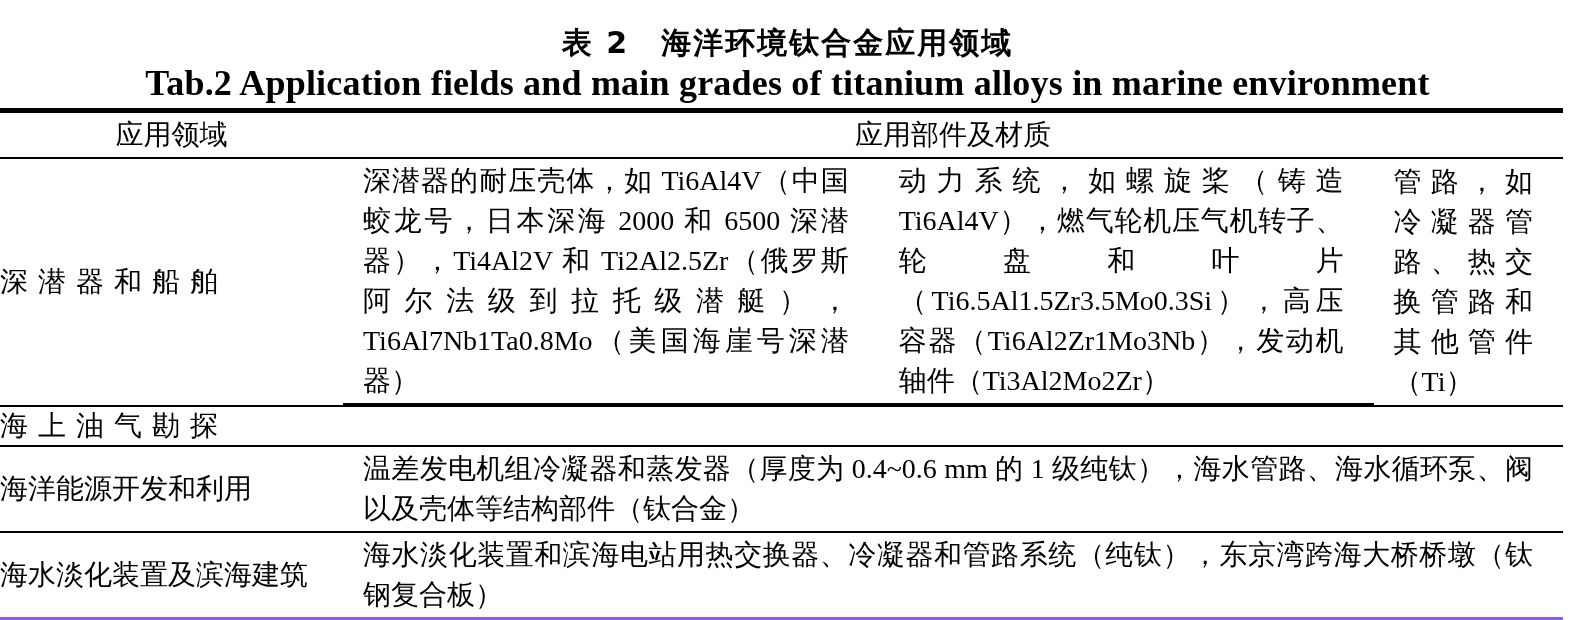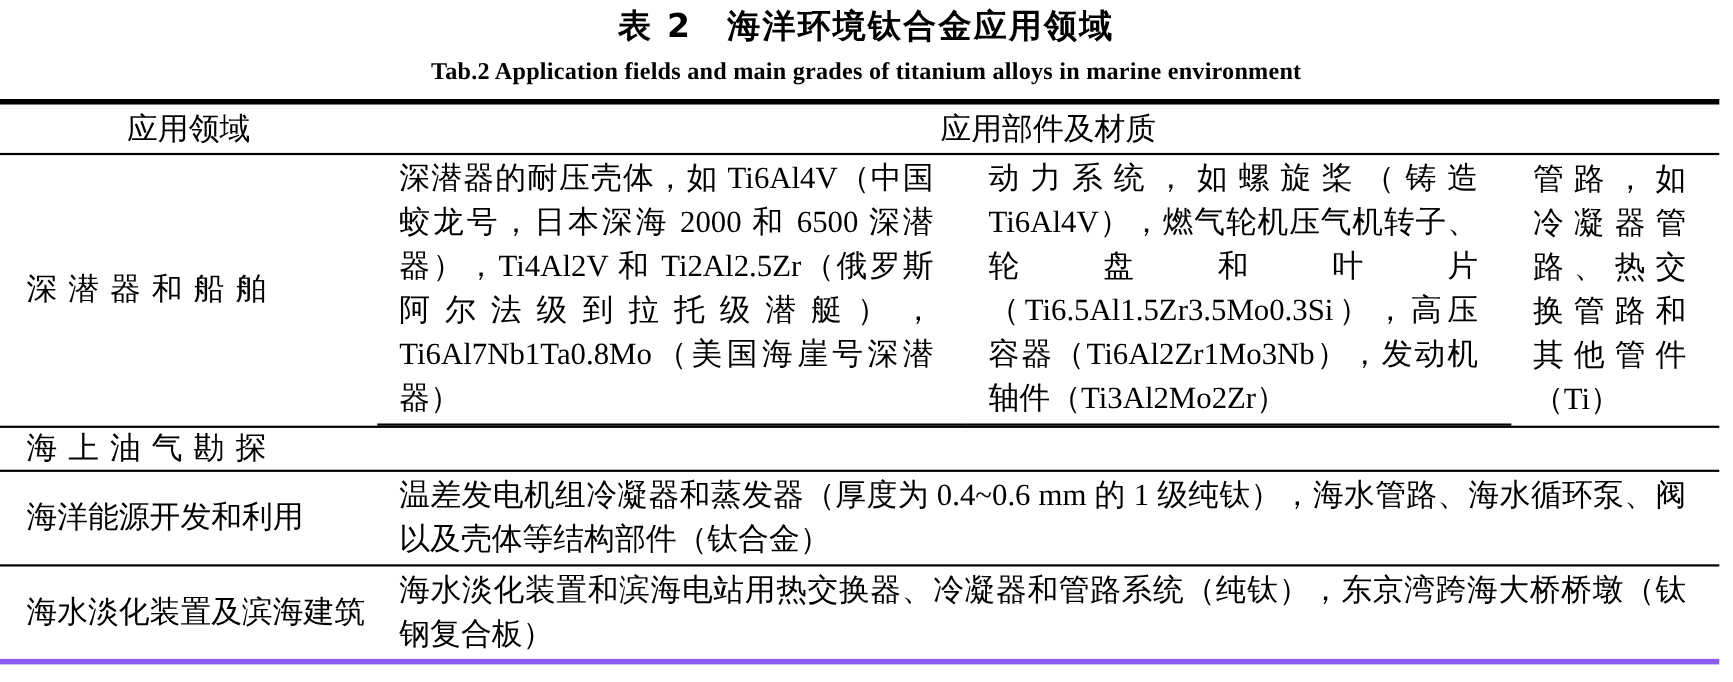--- a/index.html
+++ b/index.html
@@ -7,32 +7,32 @@
     width: 1575px; height: 620px;
     background: #ffffff;
     overflow: hidden;
     font-family: "Liberation Serif", "DejaVu Serif", serif;
     color: #000000;
   }
   .page { width: 1575px; height: 620px; position: relative; }
 
   
   .caption-zh {
-    padding-top: 6px;
+    padding-top: 24px;
     text-align: center;
     font-family: "DejaVu Sans", "Liberation Sans", sans-serif;
     font-weight: bold;
     font-size: 30px;
     line-height: 38px;
     letter-spacing: 2px;
   }
   .caption-en {
     text-align: center;
     font-weight: bold;
-    font-size: 22px;
+    font-size: 36px;
     line-height: 42px;
     letter-spacing: 0.2px;
   }
 
   
   .tbl {
     margin: 4px 12px 0 0;
     border-top: 5px solid #000;
     border-bottom: 5px solid #8b5cf6;
     font-size: 28px;
@@ -45,21 +45,21 @@
   .hcell.left  { width: 343px; }
   .hcell.right { flex: 1; }
 
   .trow { display: flex; border-bottom: 2px solid #000; }
   .trow:last-child { border-bottom: none; }
 
   .tlabel {
     width: 343px;
     display: flex;
     align-items: center;
-    padding-left: 24px;
+    padding-left: 0;
     box-sizing: border-box;
     line-height: 38px;
   }
   .tlabel.ls-wide { letter-spacing: 10px; }
 
   .tcontent { flex: 1; display: flex; flex-direction: row; }
   .tsection {
     padding: 2px 30px 2px 20px;
     line-height: 40px;
     text-align: justify;

